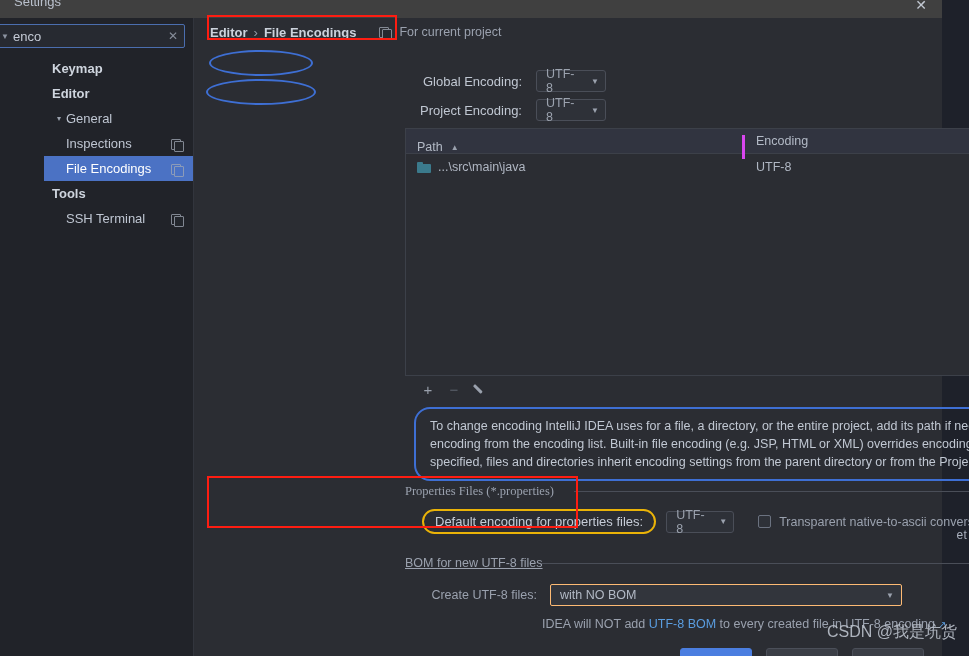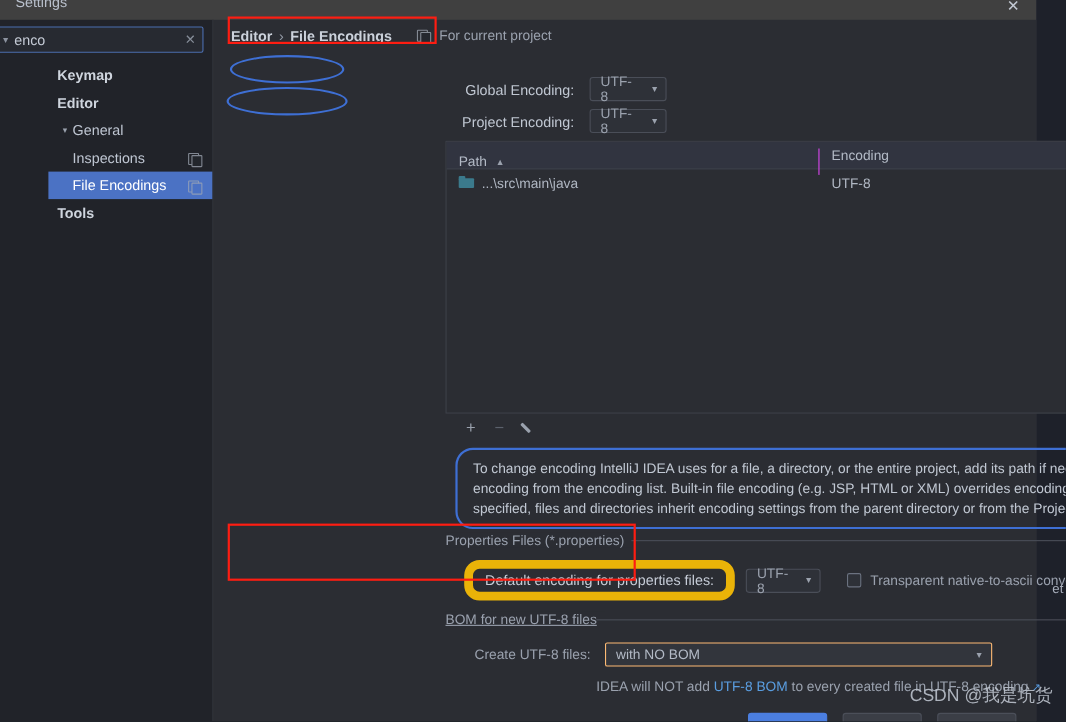--- a/index.html
+++ b/index.html
@@ -252,32 +252,33 @@
   }
   .th {
     font-size: 12.5px;
     color: #b3bac6;
     padding-left: 11px;
     display: flex;
     align-items: center;
     height: 100%;
     box-sizing: border-box;
   }
-  .th.path { width: 339px; border-right: 1px solid #d946ef; margin-top: 12px; }
+  .th.path { width: 339px; border-right: 3px solid #d946ef; margin-top: 12px; }
   .th .sort-arrow { margin-left: 8px; font-size: 8px; color: #9aa1ad; }
   .tr {
     display: flex;
     height: 26px;
     align-items: center;
   }
   .td {
     font-size: 12.5px;
     color: #b0b7c3;
     padding-left: 11px;
     display: flex;
+    align-items: center;
     box-sizing: border-box;
   }
   .td.path { width: 339px; }
   .folder-icon {
     flex: none;
     width: 14px; height: 11px;
     margin-right: 7px;
     position: relative;
   }
   .folder-icon::before {
@@ -359,21 +360,21 @@
     background: #4a4e58;
   }
 
   .prop-row {
     position: absolute;
     left: 228px; top: 491px;
     display: flex;
     align-items: center;
   }
   .oval-label {
-    border: 8px solid #eab308;
+    border: 2px solid #eab308;
     border-radius: 14px;
     padding: 3px 11px;
     font-size: 13px;
     color: #c6ccd7;
     white-space: nowrap;
   }
   .checkbox {
     width: 13px; height: 13px;
     border: 1px solid #6b7280;
     border-radius: 2px;
@@ -515,20 +516,25 @@
             <span class="sync-icon"></span>
           </div>
           <div class="tree-item selected">
             <span class="indent" style="width: 22px;"></span>
             <span class="label">File Encodings</span>
             <span class="sync-icon"></span>
           </div>
           <div class="tree-item bold">
             <span class="indent" style="width: 8px;"></span>
             <span class="label">Tools</span>
+          </div>
+          <div class="tree-item">
+            <span class="indent" style="width: 22px;"></span>
+            <span class="label">SSH Terminal</span>
+            <span class="sync-icon"></span>
           </div>
         </div>
     </div>
 
     <div class="content">
 
       <div class="breadcrumb-row">
         <div class="breadcrumb">
           <span>Editor</span><span class="sep">›</span><span>File Encodings</span>
         </div>
@@ -578,21 +584,21 @@
       <div class="table-toolbar">
         <div class="tool-btn">+</div>
         <div class="tool-btn disabled">−</div>
         <div class="tool-btn">
             <span class="pencil"></span>
           </div>
       </div>
 
       <div class="info-box">To change encoding IntelliJ IDEA uses for a file, a directory, or the entire project, add its path if necessary and then select encoding from the encoding list. Built-in file encoding (e.g. JSP, HTML or XML) overrides encoding you specify here. If not specified, files and directories inherit encoding settings from the parent directory or from the Project Encoding.</div>
 
-      <div class="group-title" style="left:211px; top:466px;">Properties Files (*.properties)</div>
+      <div class="group-title" style="left:211px; top:466px;font-family:Liberation Serif, serif;">Properties Files (*.properties)</div>
       <div class="group-line" style="left:380px; top:473px; width:558px;"></div>
 
       <div class="prop-row">
         <div class="oval-label">Default encoding for properties files:</div>
         <div class="combo" style="width:68px; margin-left:10px;">
           <span>UTF-8</span>
           <span class="caret">▼</span>
         </div>
         <div style="display:flex;align-items:center;margin-left:24px;">
           <span class="checkbox"></span>

